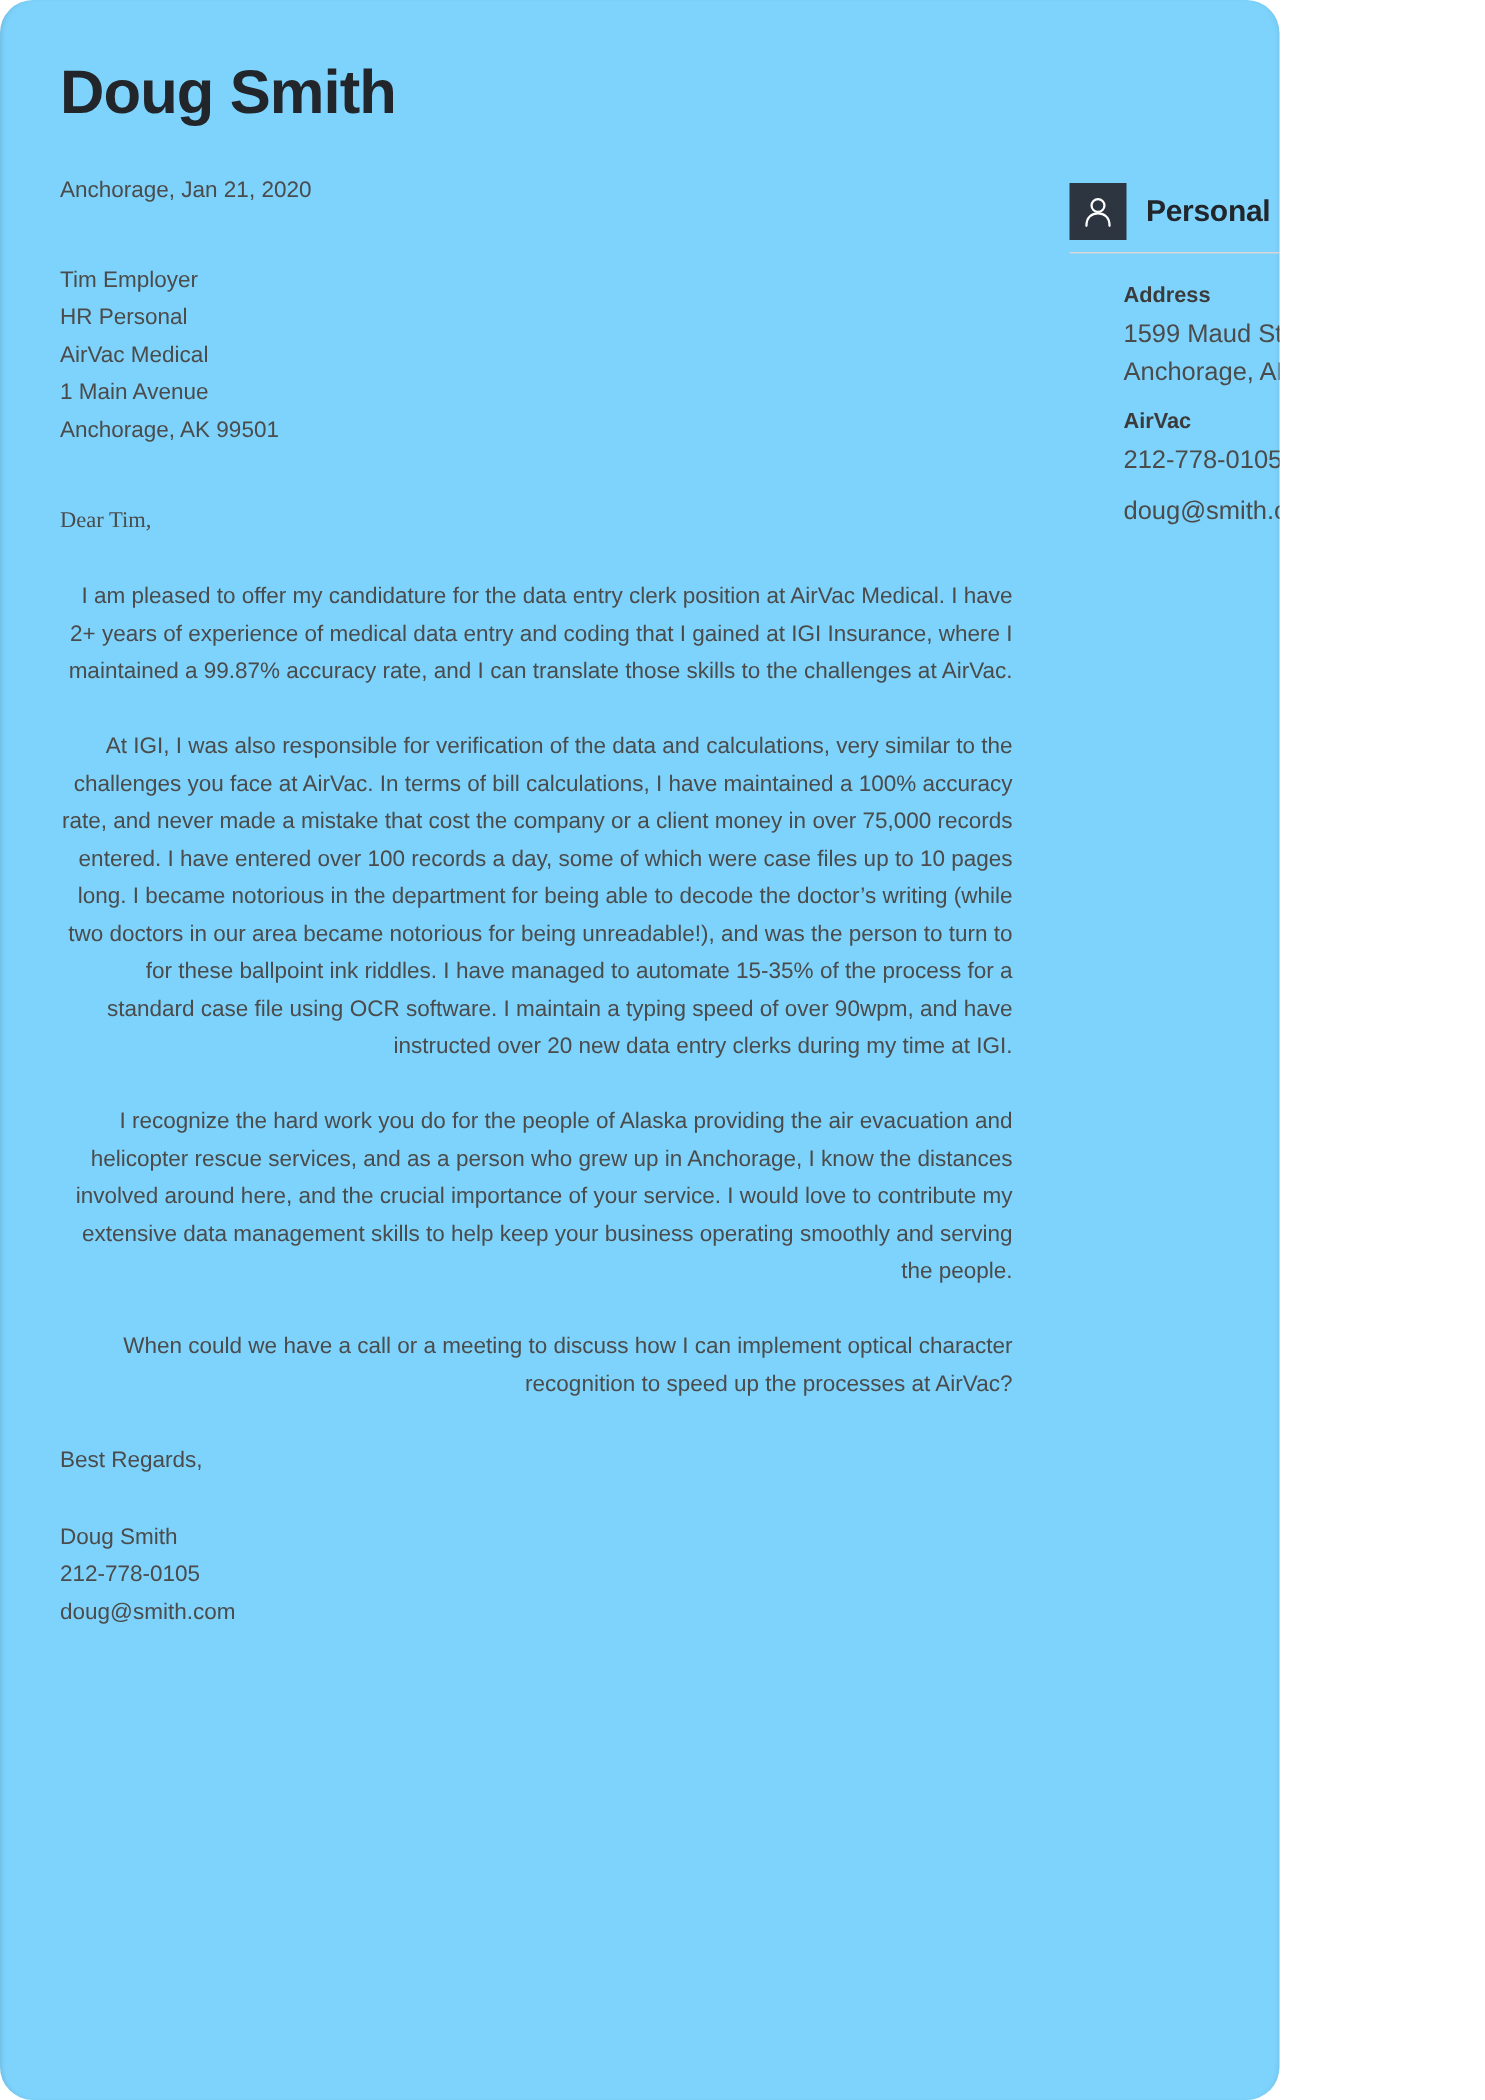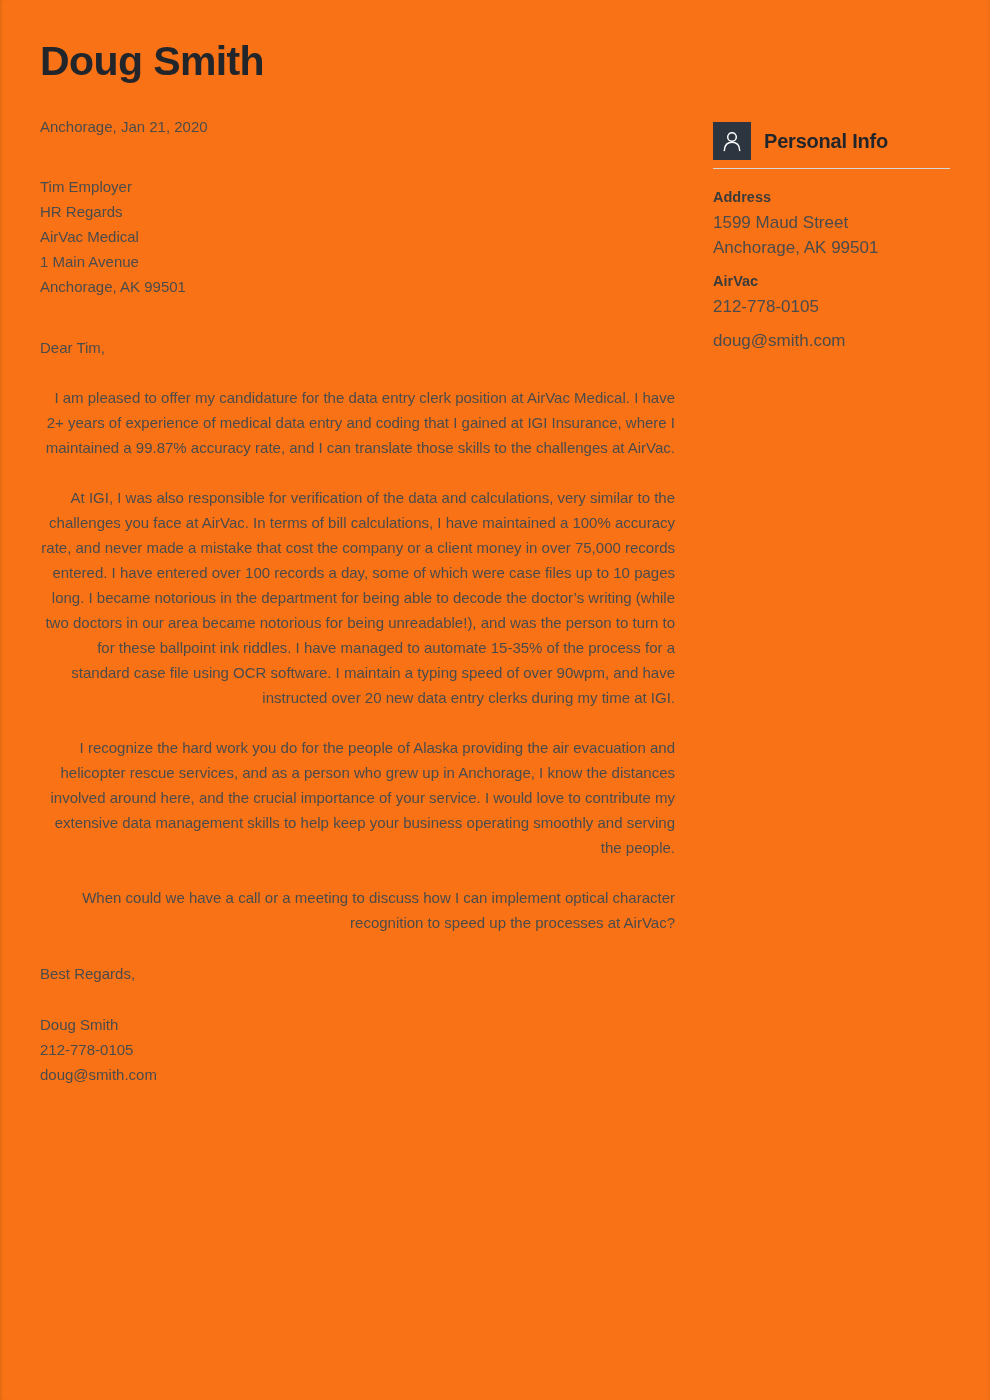--- a/index.html
+++ b/index.html
@@ -6,27 +6,28 @@
     margin: 0;
     padding: 0;
     background: #ffffff;
   }
   body {
     font-family: "Liberation Sans", sans-serif;
     -webkit-font-smoothing: antialiased;
   }
   .page {
     position: relative;
-    width: 990px;
+    width: 853px;
     height: 1400px;
-    background: #f97316;
+    background: #7dd3fc;
     box-sizing: border-box;
     overflow: hidden;
     box-shadow: inset 3px 0 4px -3px rgba(0,0,0,0.18),
                 inset -3px 0 4px -3px rgba(0,0,0,0.10);
+    border-radius: 22px;
   }
   .page-inner {
     position: absolute;
     top: 0; left: 0;
     width: 990px;
     height: 1400px;
     padding: 30px 40px 0 40px;
     box-sizing: border-box;
   }
 
@@ -71,20 +72,21 @@
     font-size: 15px;
     color: #4b4b4b;
     line-height: 25px;
     margin: 0;
   }
   .salutation {
     font-size: 15px;
     color: #4b4b4b;
     line-height: 25px;
     margin: 36px 0 12px 0;
+    font-family: Liberation Serif, serif;
   }
   .body-para {
     font-size: 15px;
     color: #4b4b4b;
     line-height: 25px;
     margin: 25px 0 0 0;
     text-align: right;
   }
   .signoff {
     font-size: 15px;
@@ -123,21 +125,21 @@
   .side-title {
     font-size: 20px;
     font-weight: bold;
     color: #22262b;
     letter-spacing: -0.2px;
     line-height: 1.2;
   }
   .side-body {
     padding-top: 16px;
   }
-  .side-group { margin-bottom: 9px; }
+  .side-group { margin-bottom: 9px; margin-left: 36px; }
   .side-label {
     font-size: 14.5px;
     font-weight: bold;
     color: #3b3b3b;
     line-height: 25px;
     margin: 0;
   }
   .side-value {
     font-size: 17px;
     color: #4b4b4b;
@@ -154,21 +156,21 @@
     <h1 class="doc-title">Doug Smith</h1>
 
     <div class="columns">
 
       <div class="col-main">
 
         <p class="letter-date">Anchorage, Jan 21, 2020</p>
 
         <div class="recipient">
           <p class="recipient-line">Tim Employer</p>
-          <p class="recipient-line">HR Regards</p>
+          <p class="recipient-line">HR Personal</p>
           <p class="recipient-line">AirVac Medical</p>
           <p class="recipient-line">1 Main Avenue</p>
           <p class="recipient-line">Anchorage, AK 99501</p>
         </div>
 
         <p class="salutation">Dear Tim,</p>
 
         <p class="body-para">I am pleased to offer my candidature for the data entry clerk position at AirVac Medical. I have 2+ years of experience of medical data entry and coding that I gained at IGI Insurance, where I maintained a 99.87% accuracy rate, and I can translate those skills to the challenges at AirVac.</p>
         <p class="body-para">At IGI, I was also responsible for verification of the data and calculations, very similar to the challenges you face at AirVac. In terms of bill calculations, I have maintained a 100% accuracy rate, and never made a mistake that cost the company or a client money in over 75,000 records entered. I have entered over 100 records a day, some of which were case files up to 10 pages long. I became notorious in the department for being able to decode the doctor’s writing (while two doctors in our area became notorious for being unreadable!), and was the person to turn to for these ballpoint ink riddles. I have managed to automate 15-35% of the process for a standard case file using OCR software. I maintain a typing speed of over 90wpm, and have instructed over 20 new data entry clerks during my time at IGI.</p>
         <p class="body-para">I recognize the hard work you do for the people of Alaska providing the air evacuation and helicopter rescue services, and as a person who grew up in Anchorage, I know the distances involved around here, and the crucial importance of your service. I would love to contribute my extensive data management skills to help keep your business operating smoothly and serving the people.</p>

